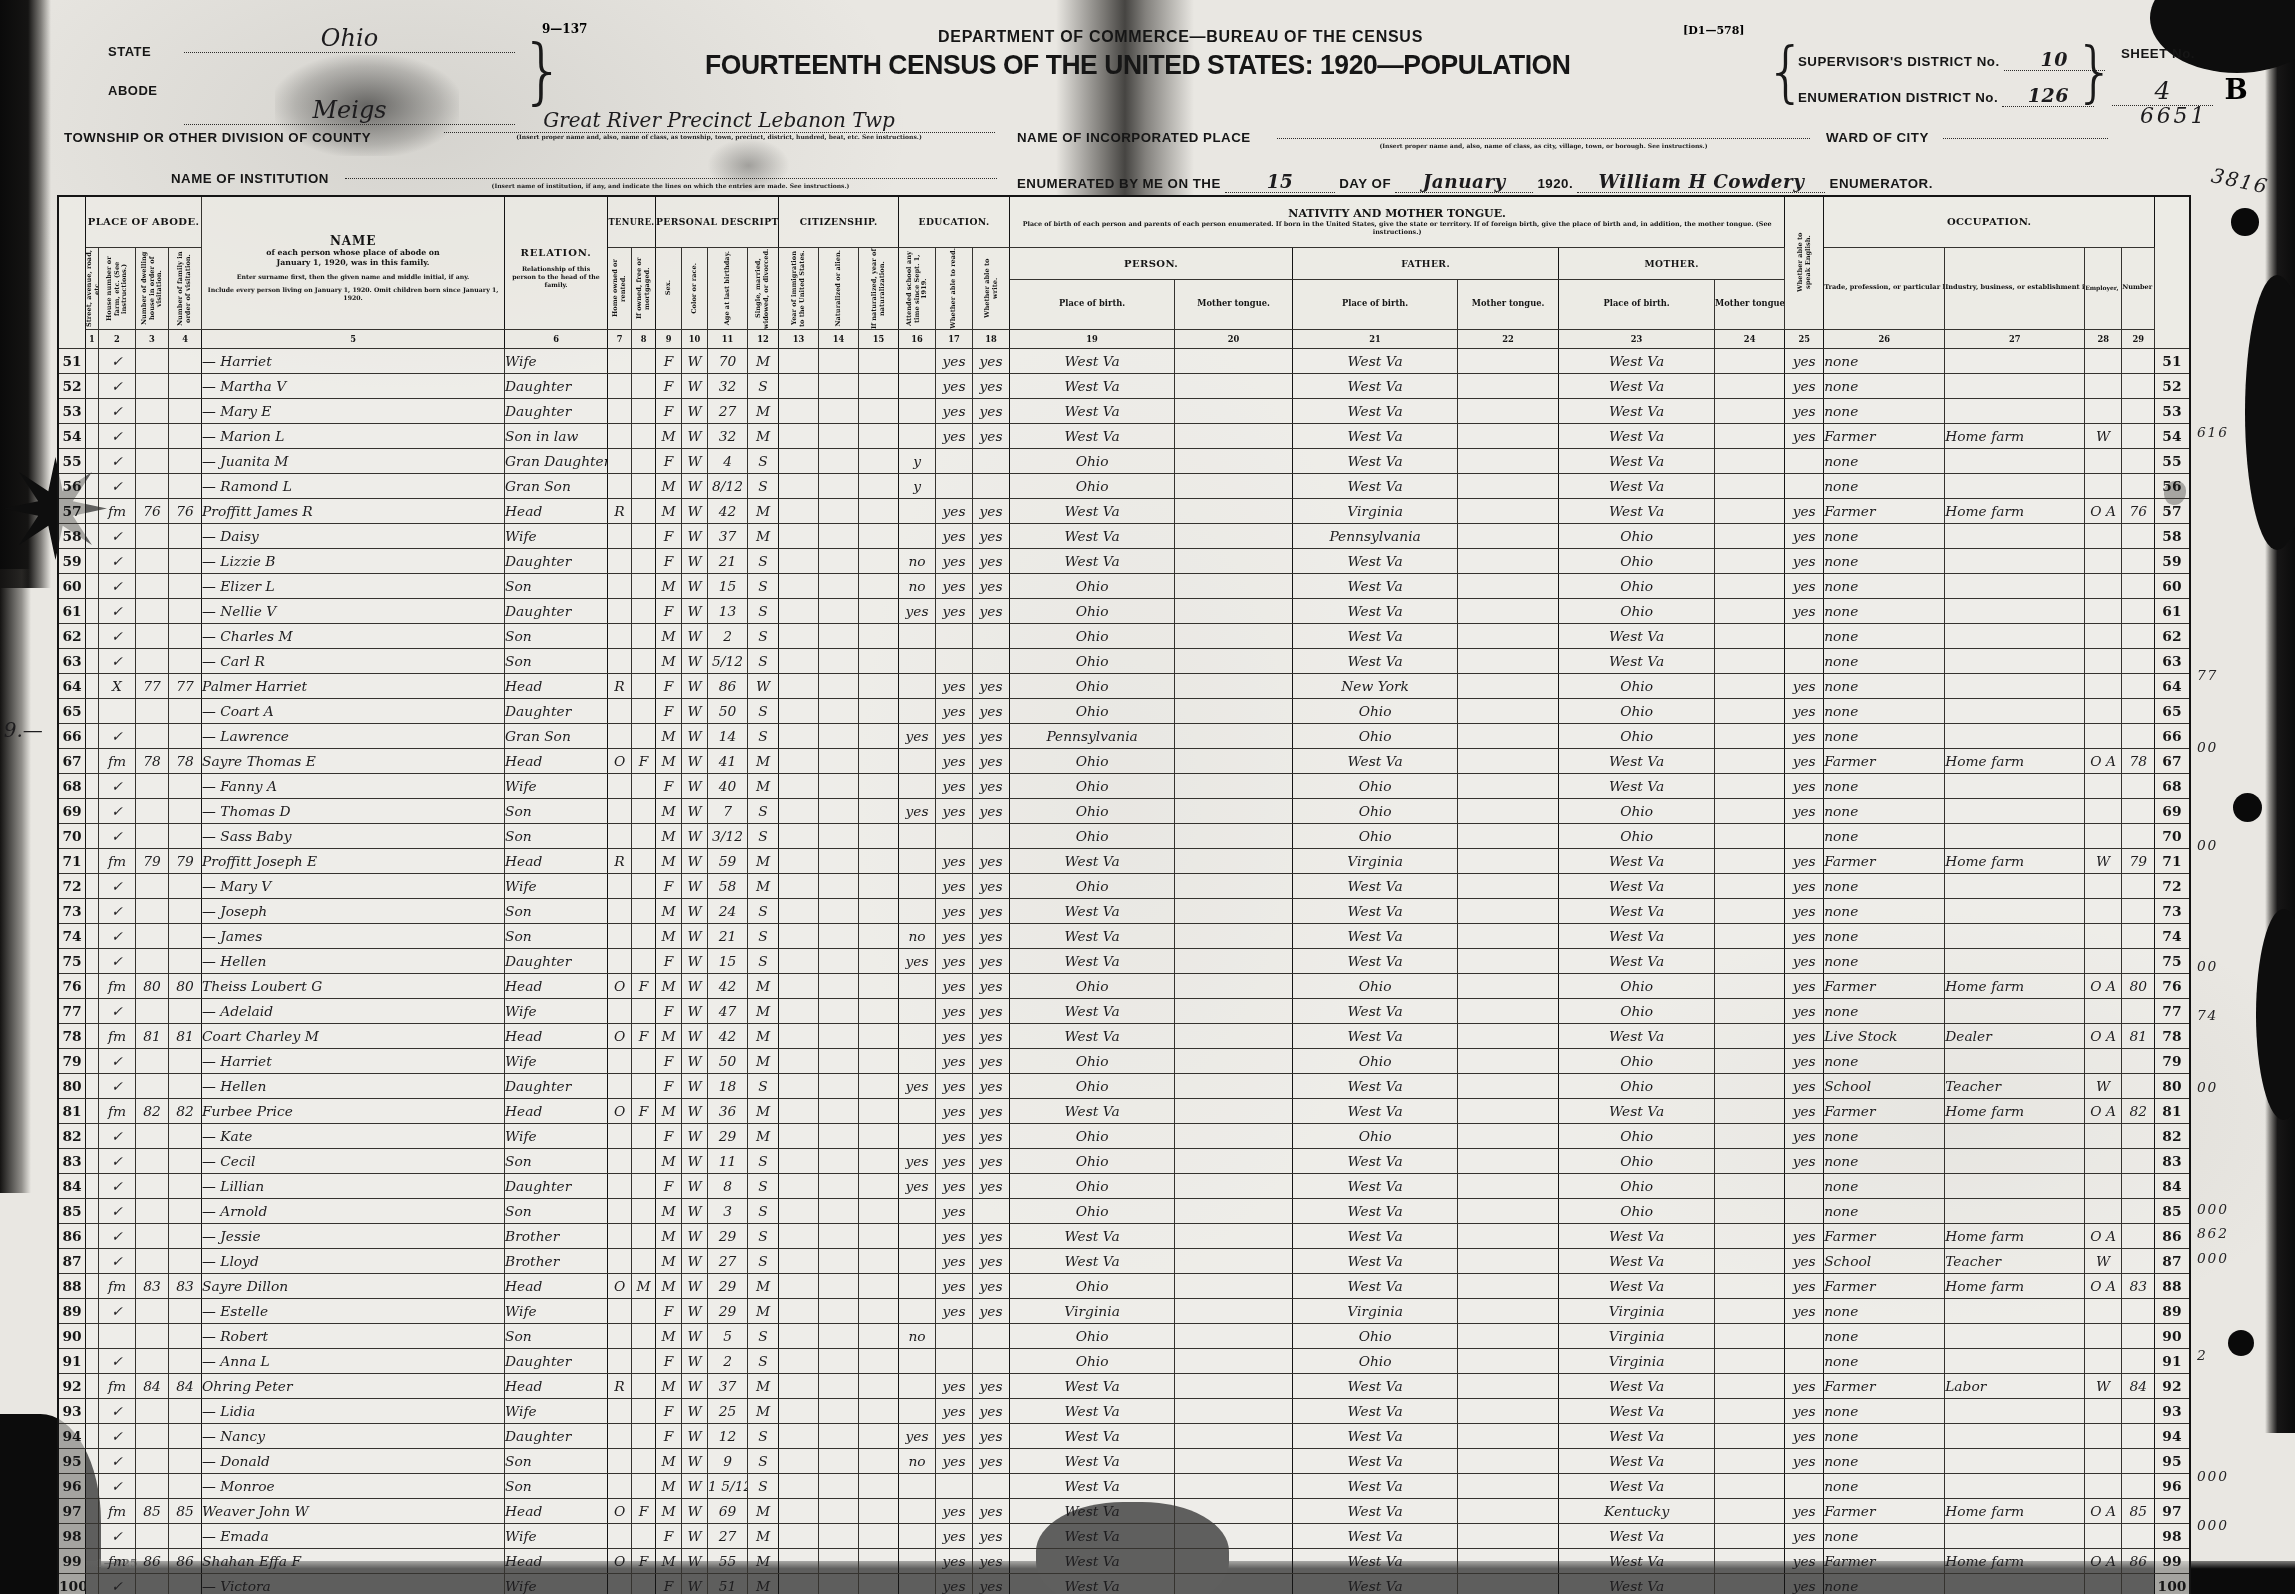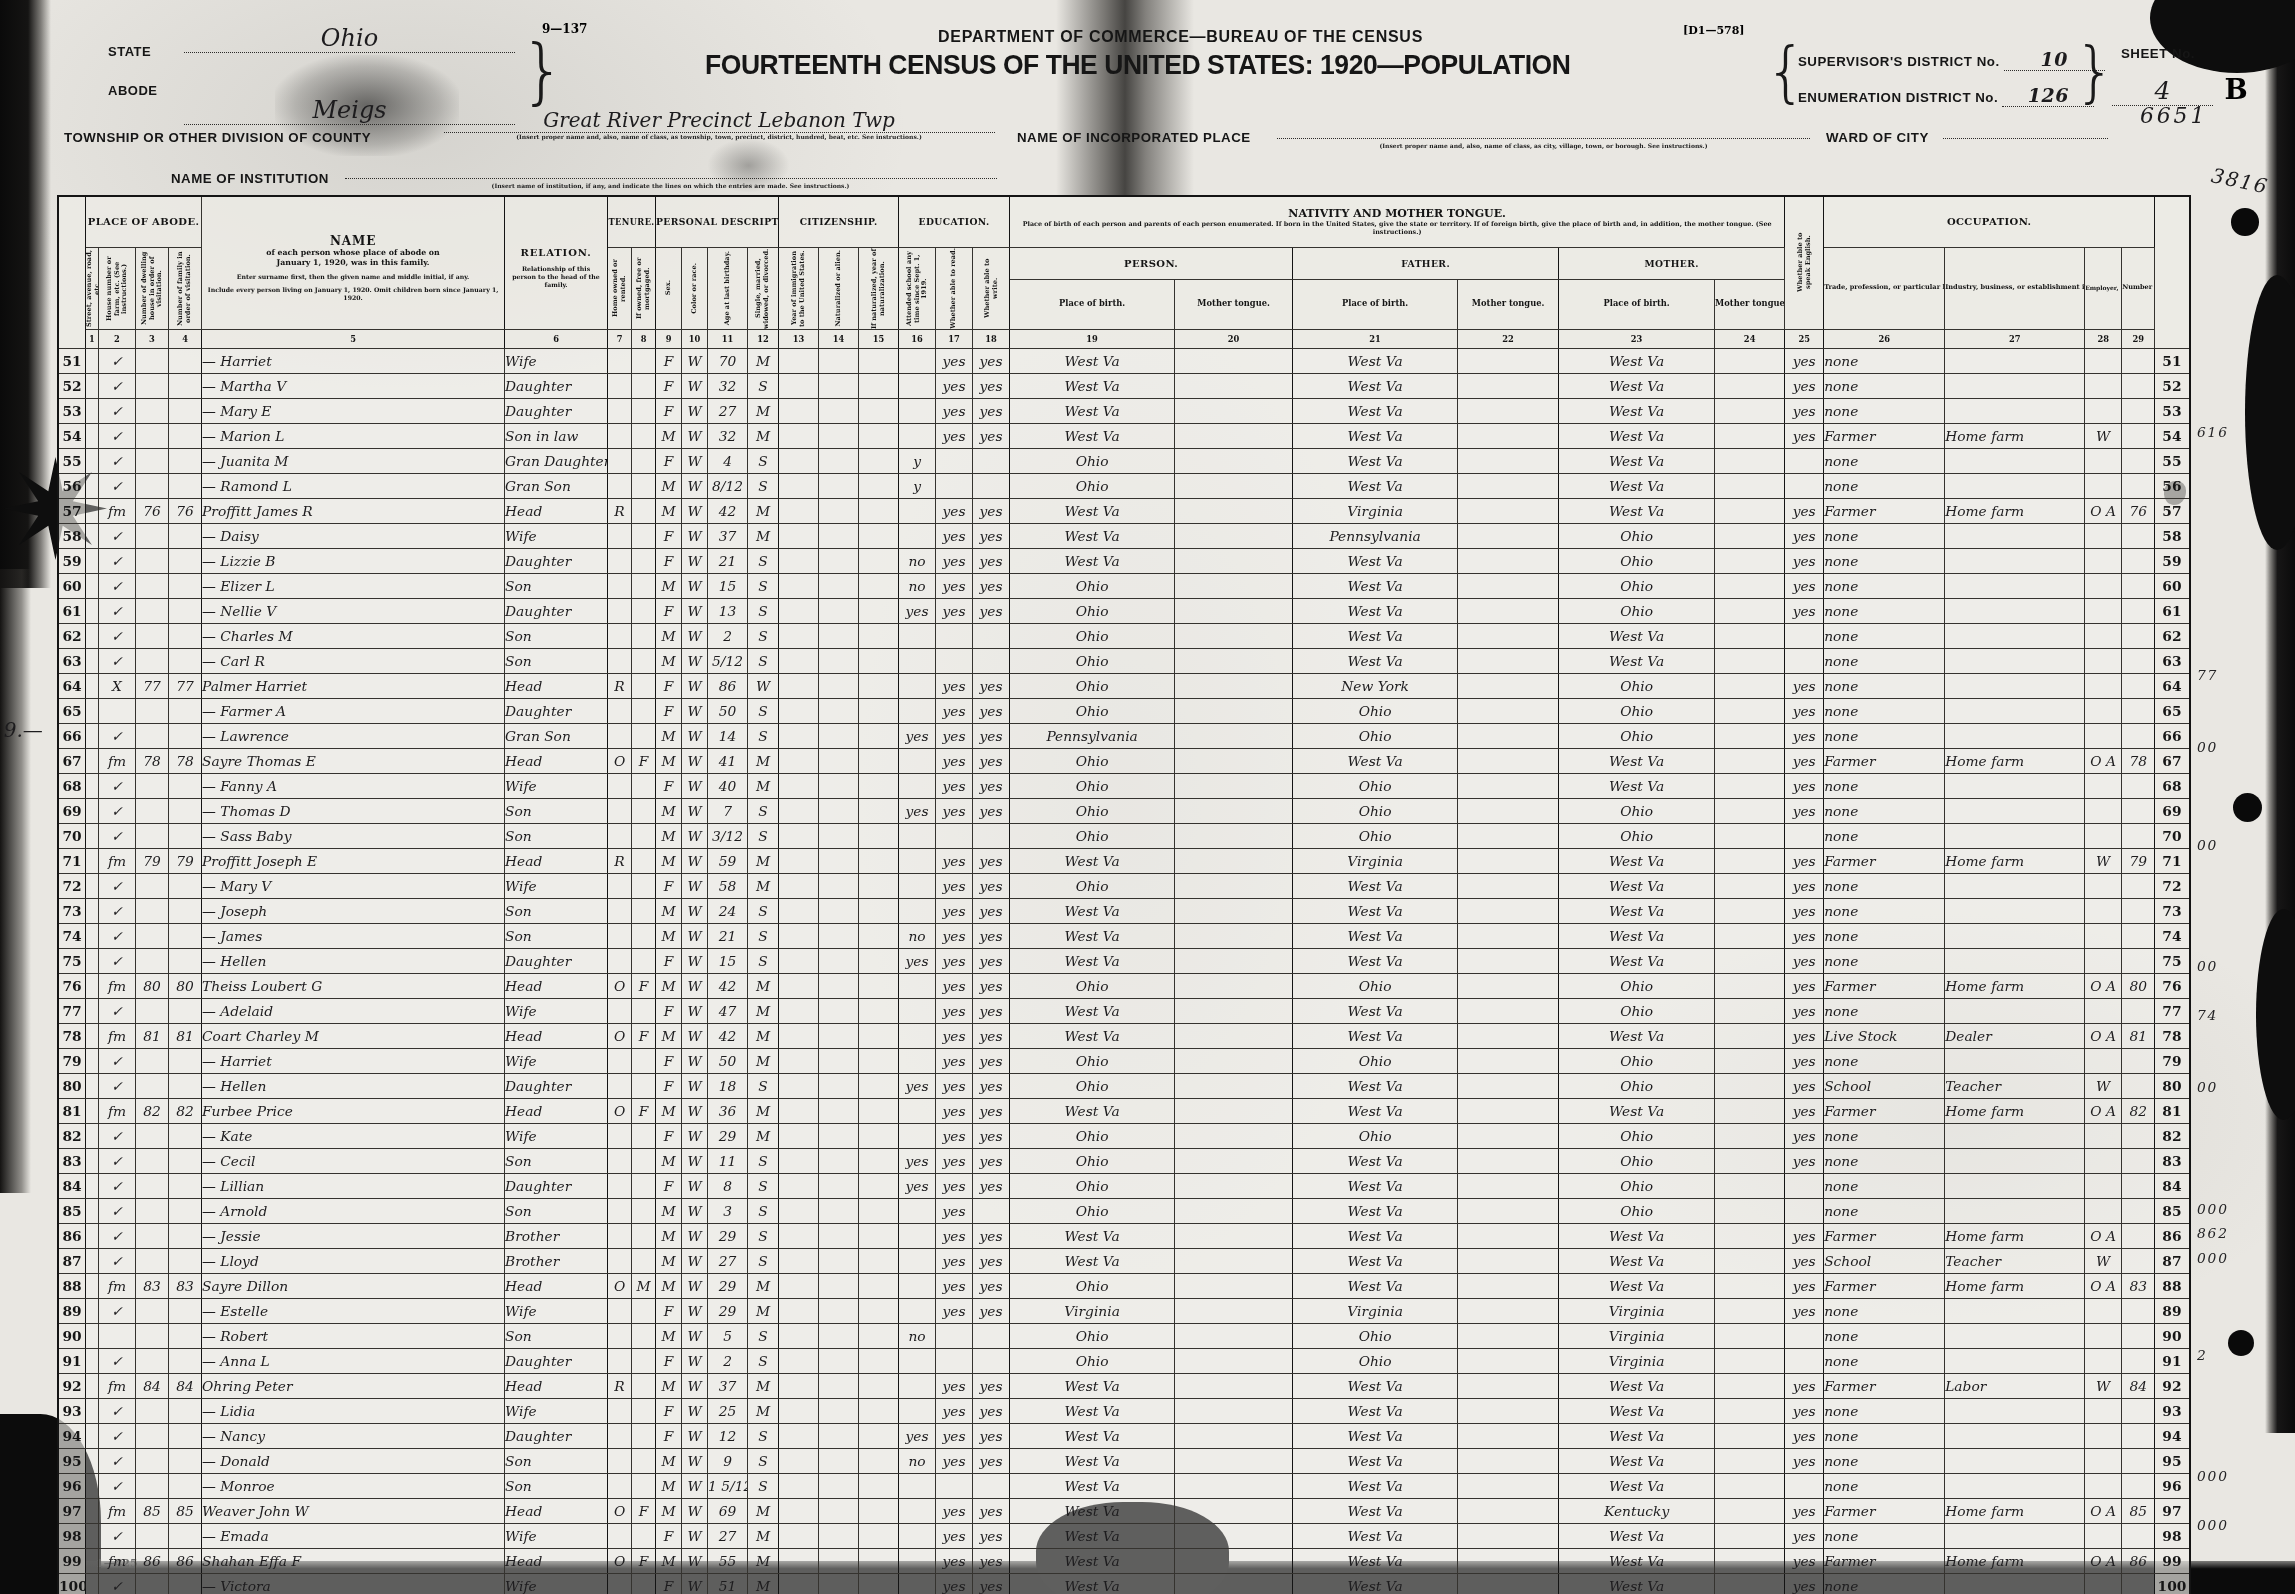--- a/index.html
+++ b/index.html
@@ -158,20 +158,29 @@
   <div class="abs" style="left:1943px;top:118px;">
     <span class="fill" style="width:165px;height:20px;"></span>
   </div>
 
   <div class="abs lbl" style="left:171px;top:171px;font-size:13.3px;">NAME OF INSTITUTION</div>
   <div class="abs" style="left:342px;top:158px;width:657px;text-align:center;">
     <span class="fill" style="width:652px;height:20px;"></span>
     <div class="note-tiny">(Insert name of institution, if any, and indicate the lines on which the entries are made.  See instructions.)</div>
   </div>
 
+  <div class="abs lbl" style="left:1017px;top:171px;font-size:13.3px;white-space:nowrap;">
+    <span>ENUMERATED BY ME ON THE</span>
+    <span class="fill" style="width:110px;"><span class="hw" style="font-size:18.4px;">15</span></span>
+    <span>DAY OF</span>
+    <span class="fill" style="width:138px;"><span class="hw" style="font-size:18.4px;">January</span></span>
+    <span>1920.</span>
+    <span class="fill" style="width:248px;"><span class="hw" style="font-size:18.4px;">William H Cowdery</span></span>
+    <span>ENUMERATOR.</span>
+  </div>
   <div class="abs hw" style="left:2211px;top:169px;font-size:20px;letter-spacing:1.8px;transform:rotate(12deg);">3816</div>
 
   <div id="left-note" class="hw">9.—</div>
   <div id="footer-mark">1—425</div>
 
   <table id="census">
     <colgroup>
       <col style="width:27.5px">
         <col style="width:13px">
         <col style="width:37px">
@@ -792,21 +801,21 @@
           <td class="c hw sm"></td>
           <td class="c hw sm gb"></td>
           <td class="rn">64</td>
         </tr>
         <tr>
           <td class="ln gb">65</td>
           <td class="c"></td>
           <td class="c hw"></td>
           <td class="c hw"></td>
           <td class="c hw gb"></td>
-          <td class="nm hw">— Farmer A</td>
+          <td class="nm hw">— Coart A</td>
           <td class="rl hw gb">Daughter</td>
           <td class="c hw sm"></td>
           <td class="c hw sm gb"></td>
           <td class="c hw sm">F</td>
           <td class="c hw sm">W</td>
           <td class="c hw sm">50</td>
           <td class="c hw sm gb">S</td>
           <td class="c"></td>
           <td class="c"></td>
           <td class="c gb"></td>

